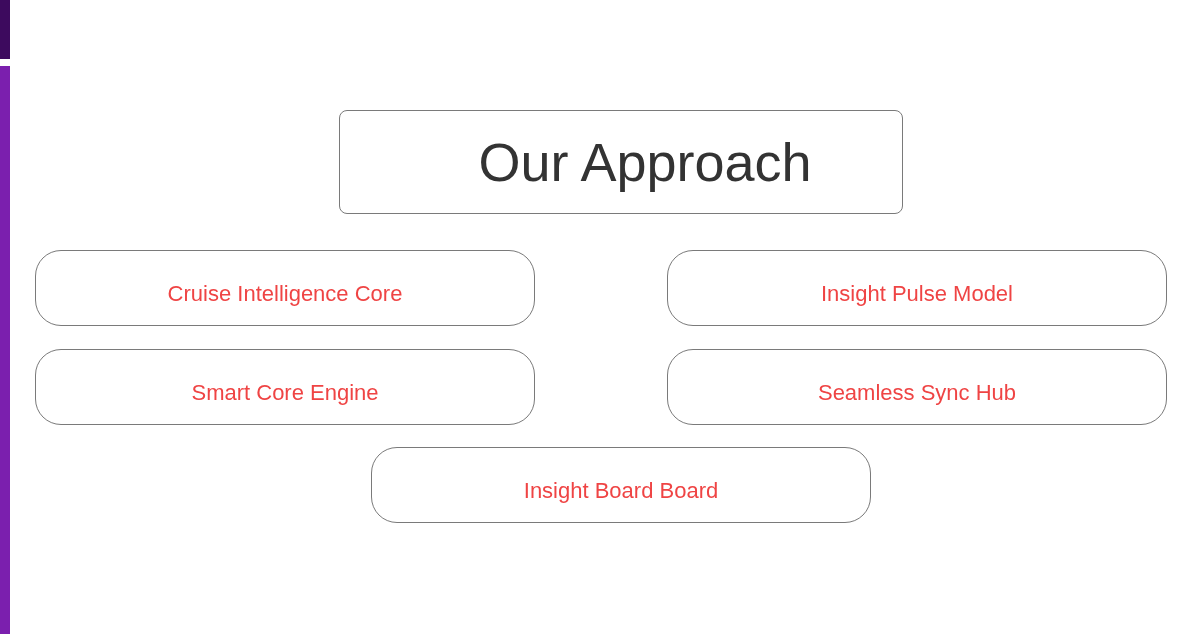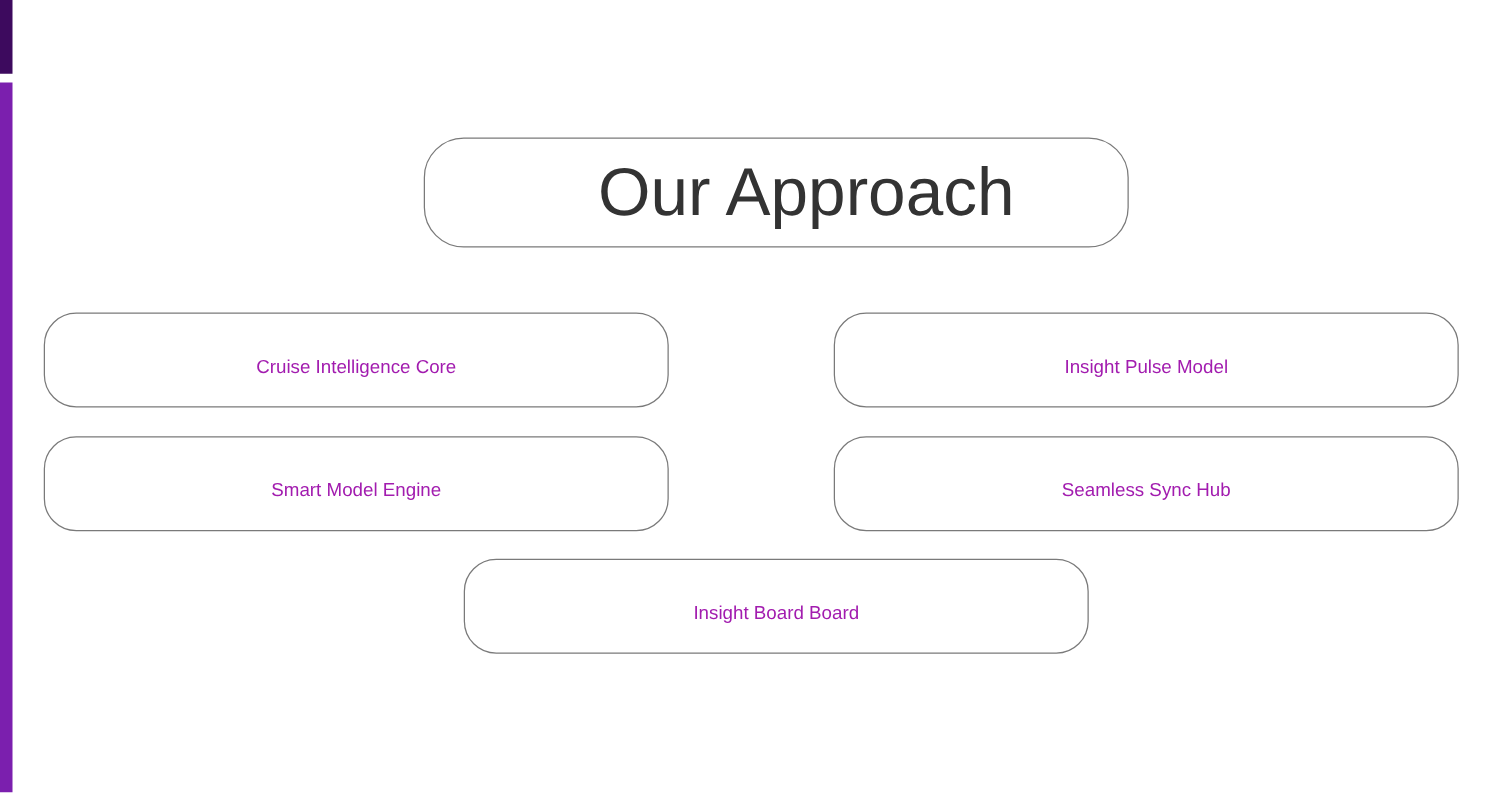--- a/index.html
+++ b/index.html
@@ -10,24 +10,24 @@
     color: #333333;
   }
   .accent-top { position: absolute; left: 0; top: 0; width: 10px; height: 59px; background: #3d0a5e; }
   .accent-bottom { position: absolute; left: 0; top: 66px; width: 10px; height: 568px; background: #7b1fae; }
   .box {
     position: absolute; box-sizing: border-box;
     border: 1.5px solid #7a7a7a; border-radius: 26px; background: #fff;
     display: flex; align-items: center; justify-content: center;
     text-align: center;
   }
-  .title-box { left: 339px; top: 110px; width: 564px; height: 88px; border-radius: 32px; padding-left: 48px; }
+  .title-box { left: 339px; top: 110px; width: 564px; height: 104px; border-radius: 8px; padding-left: 48px; }
   .title-box span { font-size: 54px; color: #333; }
   .item { width: 500px; height: 76px; }
-  .item span { font-size: 15px; color: #a21caf; margin-top: 11px; }
+  .item span { font-size: 22px; color: #ef4444; margin-top: 11px; }
   .i1 { left: 35px; top: 250px; }
   .i2 { left: 667px; top: 250px; }
   .i3 { left: 35px; top: 349px; }
   .i4 { left: 667px; top: 349px; text-align: right; }
   .i5 { left: 371px; top: 447px; }
 </style>
 </head>
 <body>
 
 <div class="accent-top"></div>
@@ -37,20 +37,20 @@
   <span>Our Approach</span>
 </div>
 
 <div class="box item i1">
   <span>Cruise Intelligence Core</span>
 </div>
 <div class="box item i2">
   <span>Insight Pulse Model</span>
 </div>
 <div class="box item i3">
-  <span>Smart Model Engine</span>
+  <span>Smart Core Engine</span>
 </div>
 <div class="box item i4">
   <span>Seamless Sync Hub</span>
 </div>
 <div class="box item i5">
   <span>Insight Board Board</span>
 </div>
 
 </body></html>

